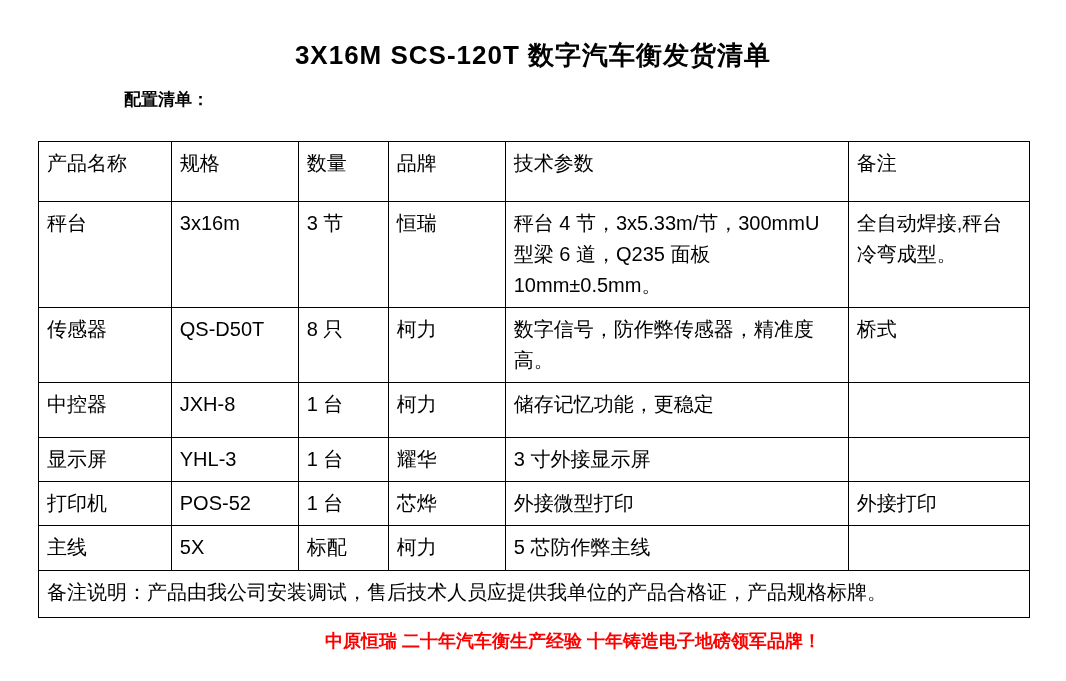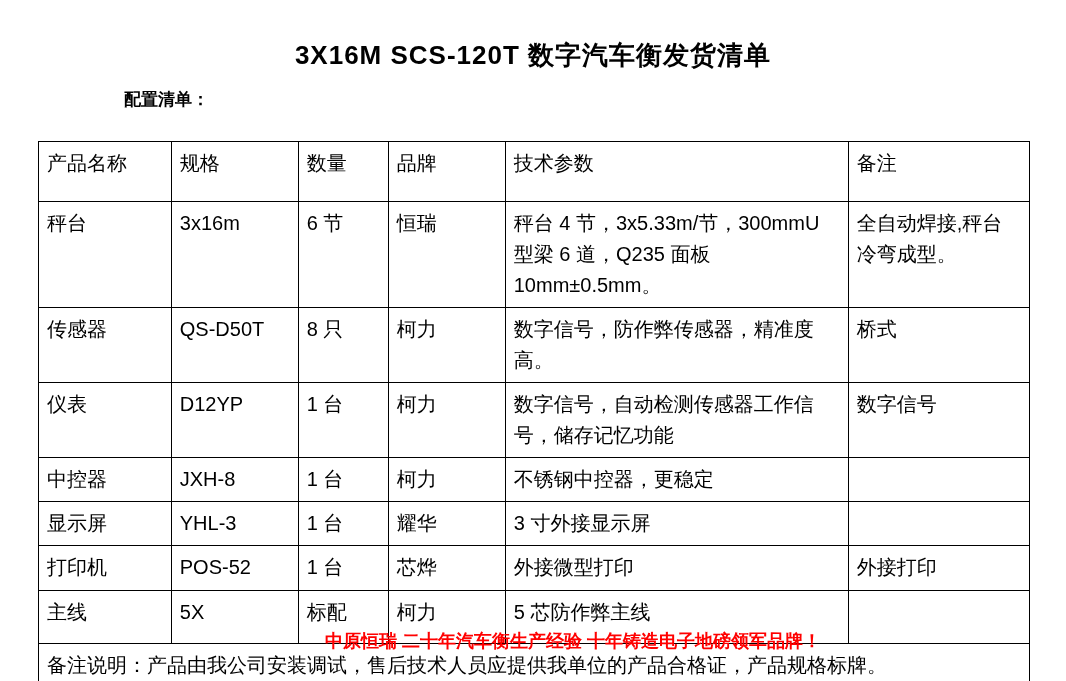--- a/index.html
+++ b/index.html
@@ -99,47 +99,39 @@
           <th>数量</th>
           <th>品牌</th>
           <th>技术参数</th>
           <th>备注</th>
         </tr>
       </thead>
     <tbody id="table-body">
         <tr>
           <td>秤台</td>
           <td>3x16m</td>
-          <td>6 节</td>
+          <td>3 节</td>
           <td>恒瑞</td>
           <td>秤台 4 节，3x5.33m/节，300mmU 型梁 6 道，Q235 面板 10mm±0.5mm。</td>
           <td>全自动焊接,秤台冷弯成型。</td>
         </tr>
         <tr>
           <td>传感器</td>
           <td>QS-D50T</td>
           <td>8 只</td>
           <td>柯力</td>
           <td>数字信号，防作弊传感器，精准度高。</td>
           <td>桥式</td>
         </tr>
         <tr>
-          <td>仪表</td>
-          <td>D12YP</td>
-          <td>1 台</td>
-          <td>柯力</td>
-          <td>数字信号，自动检测传感器工作信号，储存记忆功能</td>
-          <td>数字信号</td>
-        </tr>
-        <tr>
           <td>中控器</td>
           <td>JXH-8</td>
           <td>1 台</td>
           <td>柯力</td>
-          <td>不锈钢中控器，更稳定</td>
+          <td>储存记忆功能，更稳定</td>
           <td></td>
         </tr>
         <tr>
           <td>显示屏</td>
           <td>YHL-3</td>
           <td>1 台</td>
           <td>耀华</td>
           <td>3 寸外接显示屏</td>
           <td></td>
         </tr>

